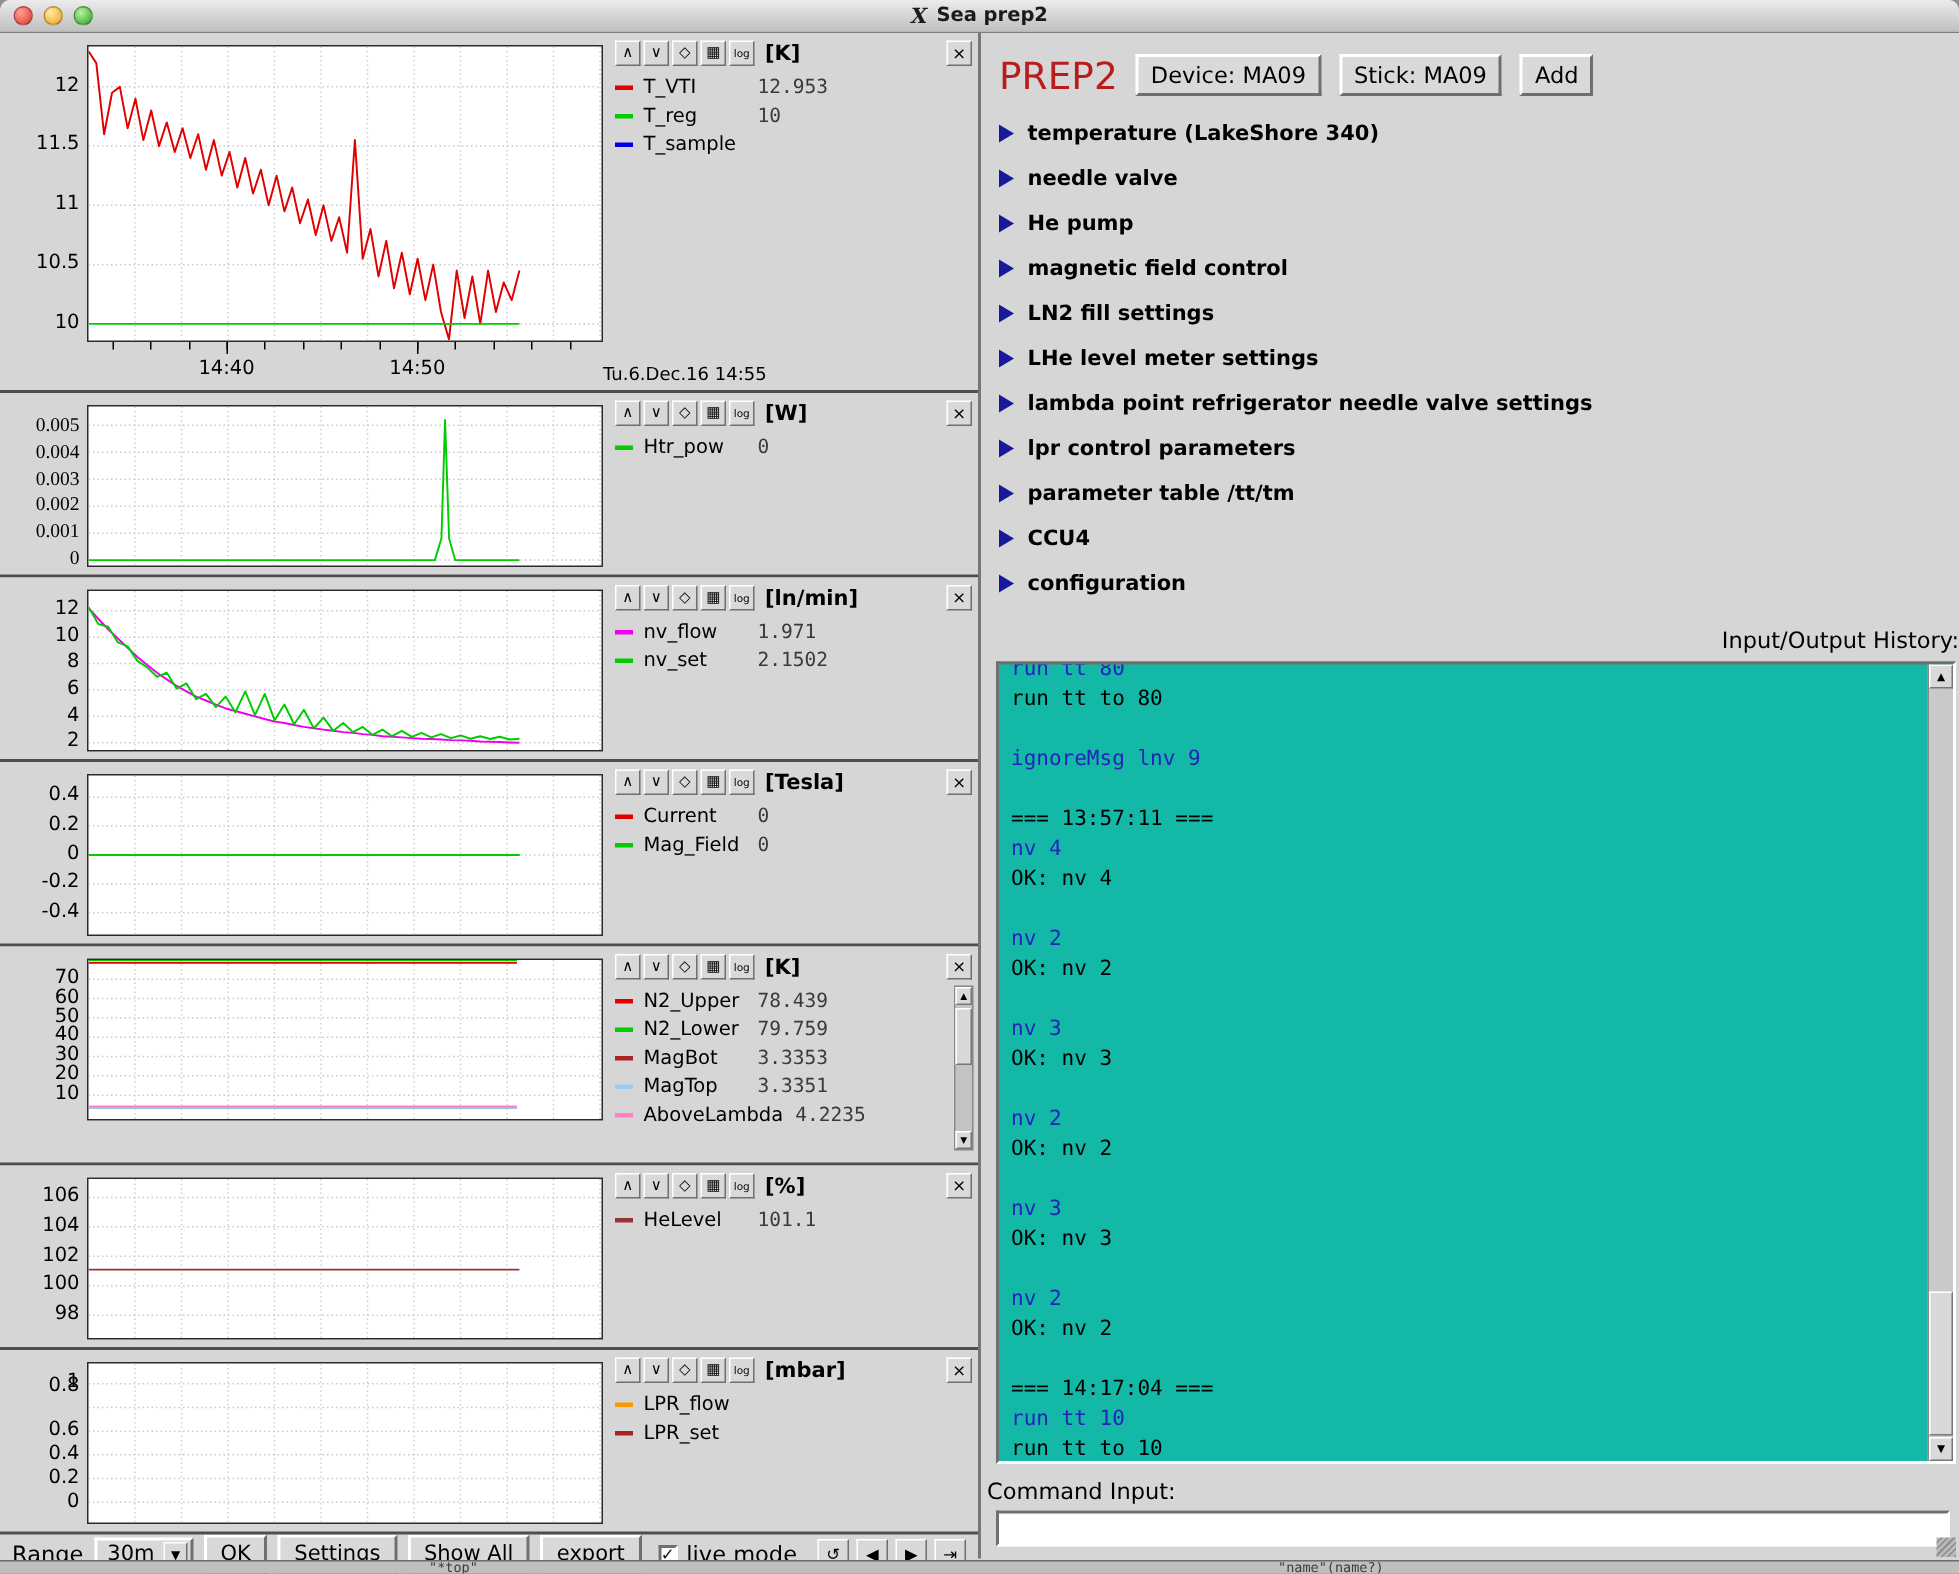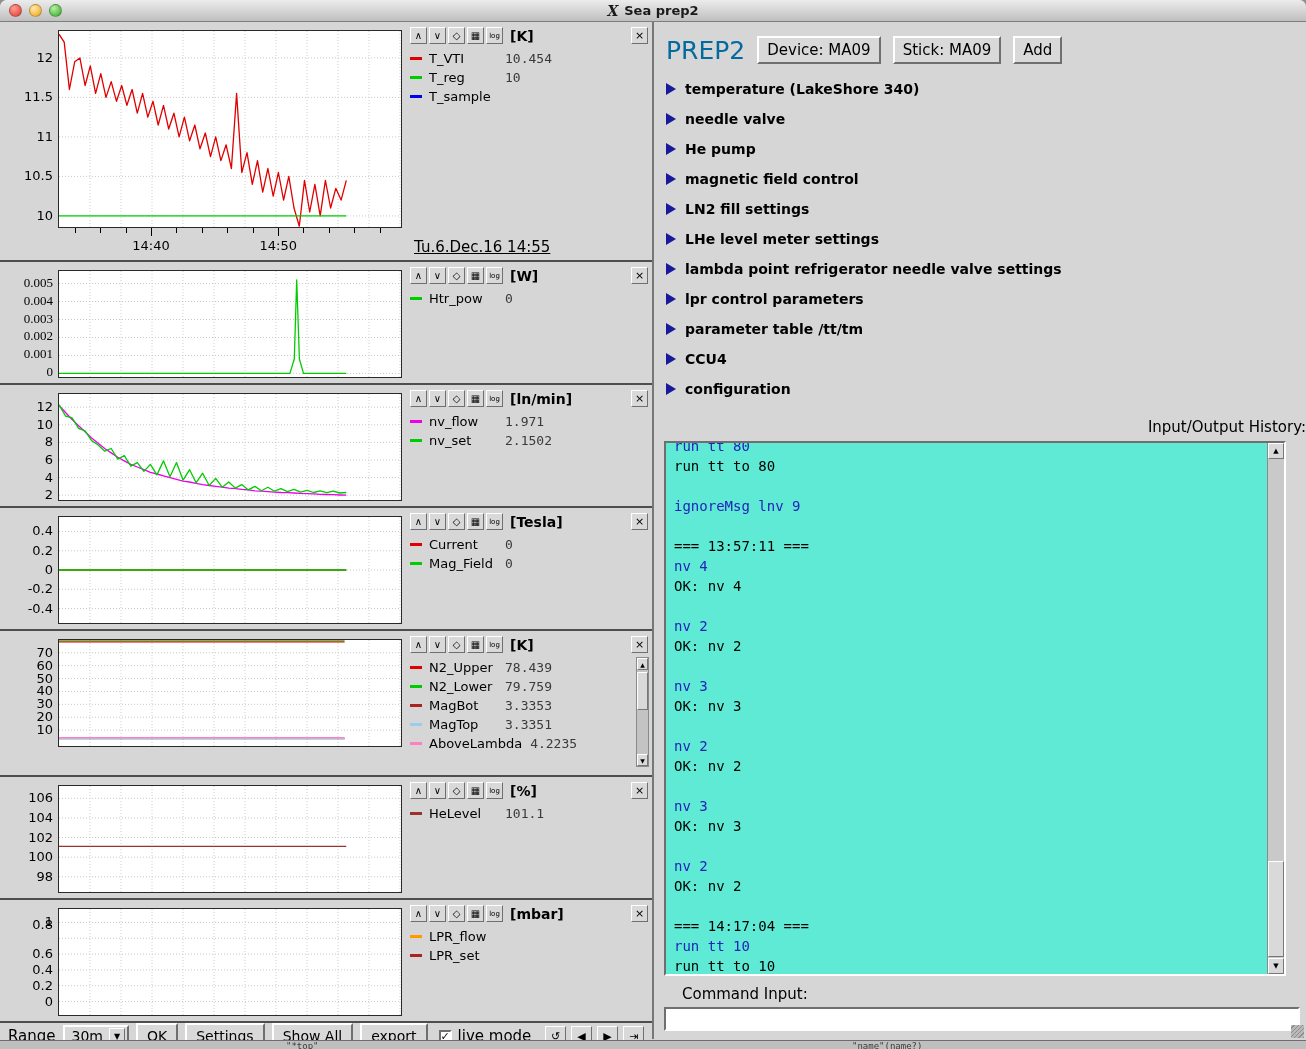--- a/index.html
+++ b/index.html
@@ -45,21 +45,21 @@
            display:flex; align-items:center; justify-content:center;
            font-family:"DejaVu Sans",sans-serif; padding:0; cursor:default; }
   .tkbtn.log { font-size:7px; }
   .unit { font-weight:bold; font-size:14px; margin-left:5px; }
   .close-btn { margin-left:auto; font-size:11px; }
   .legend-entries { margin-top:5px; }
   .entry { display:flex; align-items:center; height:19px; font-size:13px; }
   .dash { width:12px; height:3px; margin-right:7px; flex:none; }
   .ename { min-width:76px; padding-right:8px; }
   .eval  { font-family:"DejaVu Sans Mono",monospace; font-size:13px; color:#3a3a3a; }
-  .timestamp { position:absolute; left:12px; bottom:4px; font-size:15px;text-decoration:underline; }
+  .timestamp { position:absolute; left:0; bottom:4px; font-size:12px; }
 
   .legend-sb { position:absolute; right:3px; top:26px; bottom:8px; width:13px;
                background:#c3c3c3; border:1px solid #8a8a8a; display:flex; flex-direction:column; }
   .legend-sb .sb-btn { height:12px; font-size:6px; }
   .legend-sb .sb-track { flex:1; position:relative; }
   .legend-sb .sb-thumb { position:absolute; left:0; right:0; top:2px; height:45%;
                background:#d9d9d9; border:1px solid; border-color:#fff #777 #777 #fff; }
 
   
   .controls { height:40px; display:flex; align-items:center; gap:7px; padding:0 8px; }
@@ -74,44 +74,44 @@
   .cbwrap { display:flex; align-items:center; gap:6px; margin-left:4px; }
   .cb { width:13px; height:13px; background:#fff; border:2px solid;
         border-color:#6f6f6f #ffffff #ffffff #6f6f6f; font-size:11px; line-height:9px;
         text-align:center; color:#111; }
   .cb-label { font-size:15px; }
   .navgrp { margin-left:auto; display:flex; gap:5px; }
   .navbtn { width:21px; height:21px; font-size:11px; }
 
   
   .prep-header { display:flex; align-items:center; gap:12px; padding:9px 8px 5px 12px; height:52px; }
-  .prep-title { font-size:25px; color:#0369a1; }
+  .prep-title { font-size:25px; color:#b91c1c; }
   .hdr-btn { font-size:15px; padding:3px 8px; }
   .tree { padding-left:12px; height:332px; }
   .tree-item { display:flex; align-items:center; gap:9px; height:30px; font-size:14px; font-weight:bold; }
   .tri { width:0; height:0; border-left:10px solid #19199b;
          border-top:6px solid transparent; border-bottom:6px solid transparent; flex:none; }
 
   .io-label { font-size:15px; padding:12px 0 5px 12px;text-align:right; }
-  .io-box { flex:1; margin:0 20px 0 10px; background:#5eead4; border:2px solid;
+  .io-box { flex:1; margin:0 2px 0 10px; background:#14b8a6; border:2px solid;
             border-color:#6f6f6f #ffffff #ffffff #6f6f6f; display:flex; overflow:hidden;gap:34px; }
   .io-text { flex:1; overflow:hidden; padding:2px 8px;
              font-family:"DejaVu Sans Mono",monospace; font-size:14px; line-height:20px; }
   .hline { white-space:pre; color:#000; }
   .hline.blue { color:#2323bb; }
   .hline.cut { margin-top:-9px; }
   .io-scroll { width:17px; flex:none; background:#c9c9c9; border-left:1px solid #8a8a8a;
                display:flex; flex-direction:column; }
   .sb-btn { height:16px; background:#d9d9d9; border:1px solid; border-color:#fff #777 #777 #fff;
             font-size:7px; display:flex; align-items:center; justify-content:center; }
   .sb-track { flex:1; position:relative; }
   .sb-thumb { position:absolute; left:0; right:0; bottom:1px; height:96px;
               background:#d9d9d9; border:1px solid; border-color:#fff #777 #777 #fff; }
 
-  .cmd-label { font-size:15px; padding:9px 0 4px 28px; }
+  .cmd-label { font-size:15px; padding:9px 0 4px 4px; }
   .cmd-row { padding:0 6px 8px 10px; }
   .cmd-input { width:100%; height:24px; background:#fff; border:2px solid;
                border-color:#6f6f6f #ffffff #ffffff #6f6f6f; font-family:"DejaVu Sans Mono",monospace;
                font-size:14px; padding:0 4px; }
 
   
   .bottom-strip { position:absolute; left:0; bottom:0; width:1306px; height:9px;
                   background:#bfbfbf; border-top:1px solid #6d6d6d; overflow:hidden; }
   .frag { position:absolute; top:0; font-family:"DejaVu Sans Mono",monospace;
           font-size:9px; color:#3c3c3c; }
@@ -197,21 +197,21 @@
         <button class="tkbtn">◇</button>
         <button class="tkbtn">▦</button>
         <button class="tkbtn log">log</button>
         <span class="unit">[K]</span>
         <button class="tkbtn close-btn">×</button>
       </div>
       <div class="legend-entries">
                 <div class="entry">
     <span class="dash" style="background: rgb(224, 0, 0);"></span>
     <span class="ename">T_VTI</span>
-    <span class="eval">10.454</span>
+    <span class="eval">12.953</span>
   </div>
                 <div class="entry">
     <span class="dash" style="background: rgb(0, 204, 0);"></span>
     <span class="ename">T_reg</span>
     <span class="eval">10</span>
   </div>
                 <div class="entry">
     <span class="dash" style="background: rgb(0, 0, 238);"></span>
     <span class="ename">T_sample</span>
     <span class="eval"></span>

